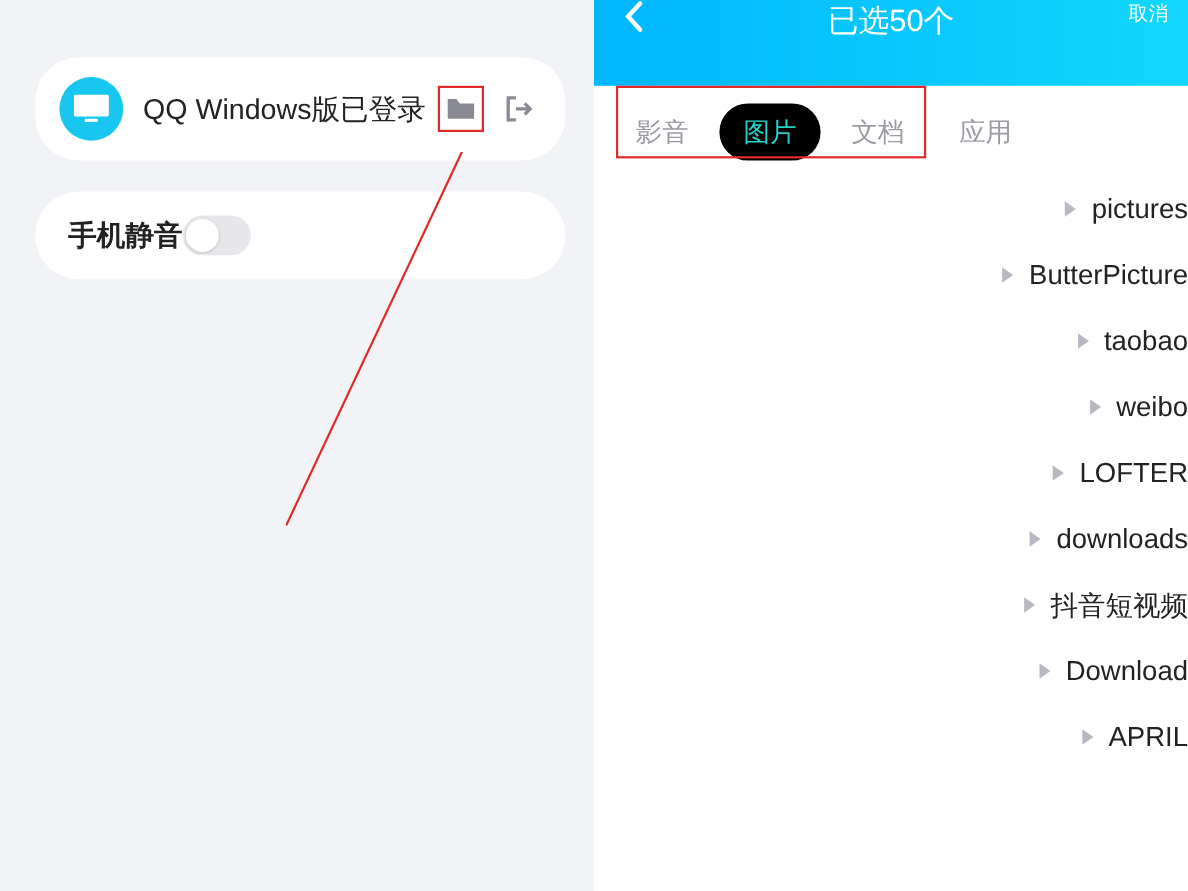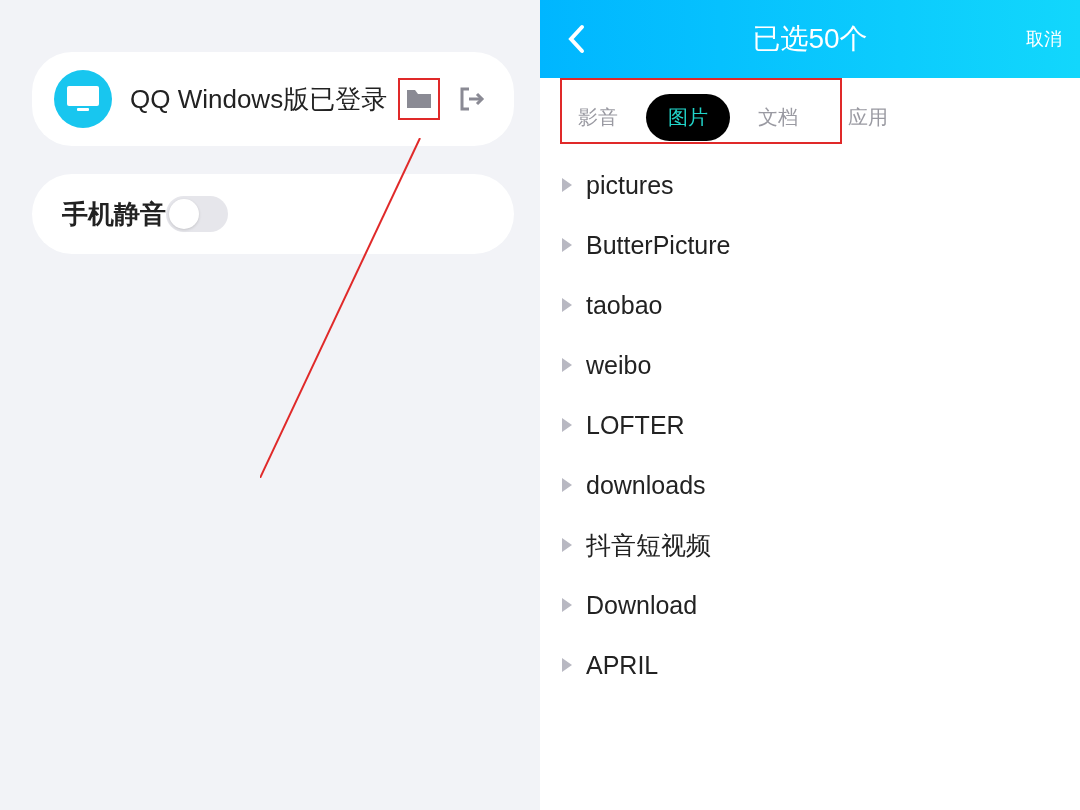--- a/index.html
+++ b/index.html
@@ -90,37 +90,37 @@
       width: 540px;
       height: 100%;
       background: #fff;
       display: flex;
       flex-direction: column;
     }
     .titlebar {
       height: 78px;
       background: linear-gradient(90deg, #00b6ff 0%, #12d7fc 100%);
       display: flex;
-      align-items: center;
+      align-items: flex-start;
       color: #fff;
       font-size: 28px;
       padding: 0 18px;
     }
     .back-btn { width: 36px; display: flex; align-items: center; justify-content: center; }
     .titlebar-title { flex: 1; text-align: center; font-weight: 400; }
     .cancel-btn { font-size: 18px; }
     .tabs {
       display: flex;
       align-items: center;
       padding: 16px 16px 14px 16px;
       gap: 6px;
     }
     .tab {
       padding: 10px 22px;
-      font-size: 20px;
+      font-size: 24px;
       color: #9a9aa2;
       border-radius: 28px;
     }
     .tab.active {
       background: #000000;
       color: #21d4c9;
     }
     .tabs-highlight {
       position: absolute;
       left: 560px; top: 78px;
@@ -132,20 +132,21 @@
       flex: 1;
       overflow: hidden;
       padding-left: 22px;
     }
     .folder-item {
       display: flex;
       align-items: center;
       height: 60px;
       font-size: 25px;
       color: #222;
+      justify-content: flex-end;
     }
     .folder-item .tri {
       width: 0; height: 0;
       border-top: 7px solid transparent;
       border-bottom: 7px solid transparent;
       border-left: 10px solid #b8b8c2;
       margin-right: 14px;
     }
   </style>
 </head>

